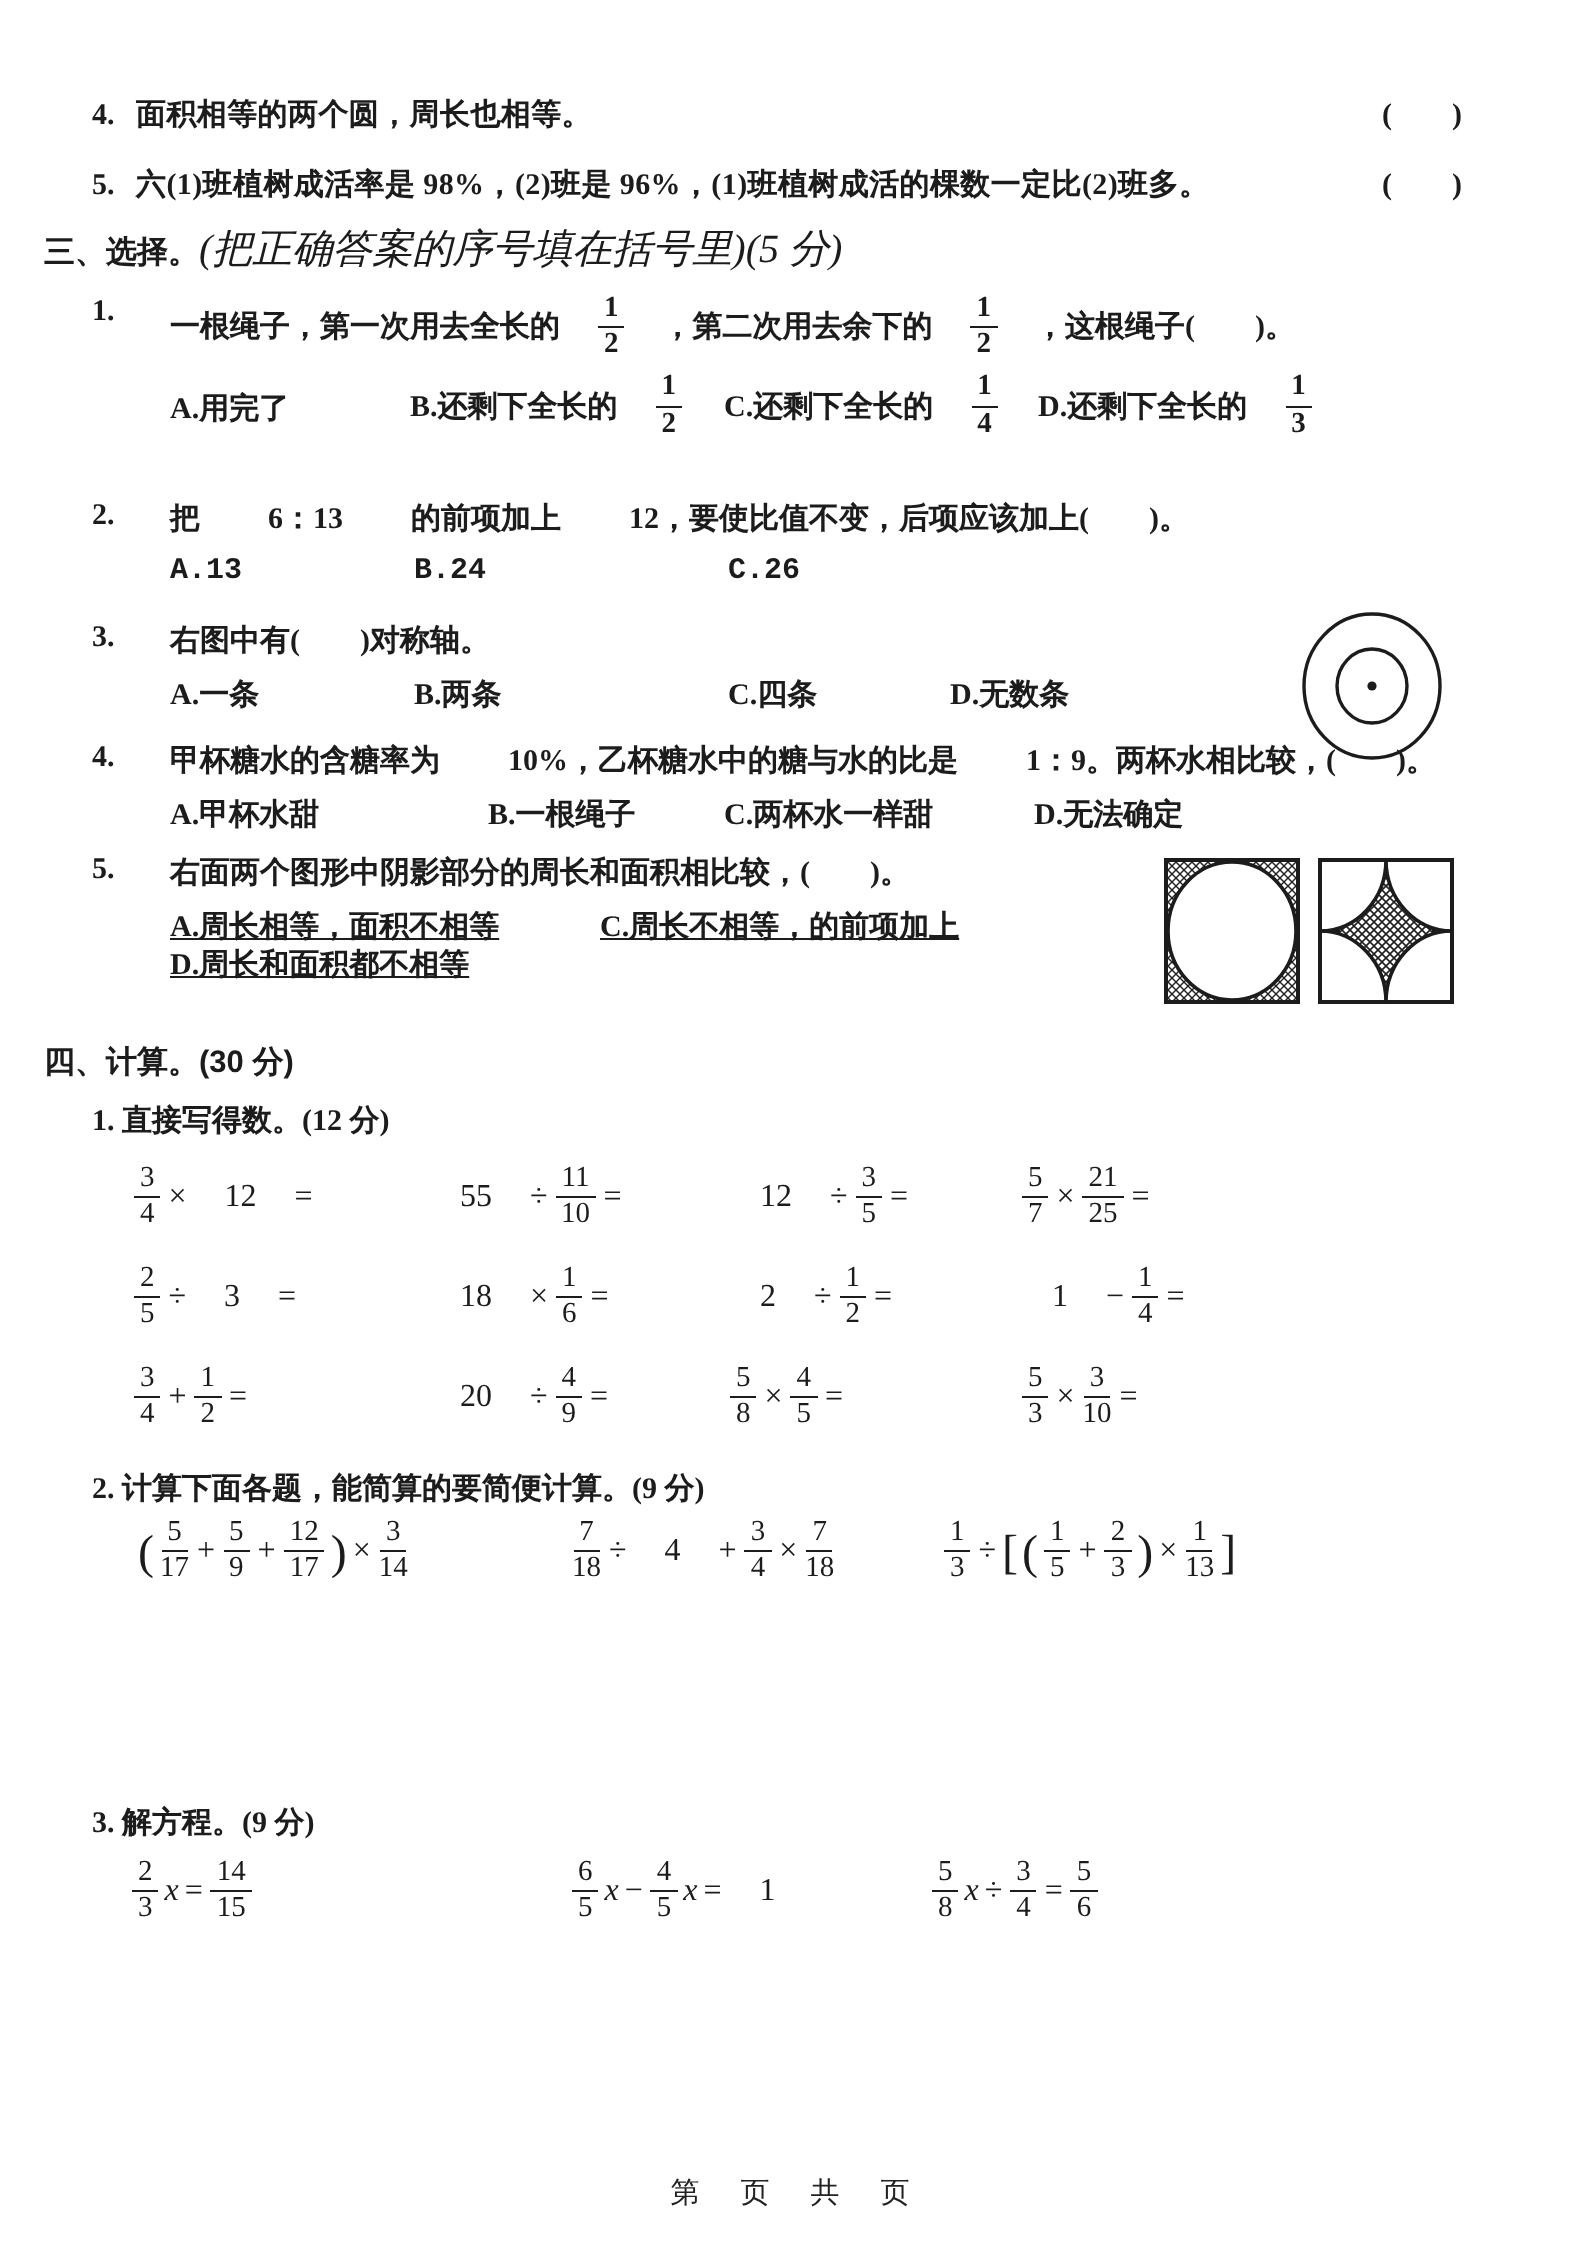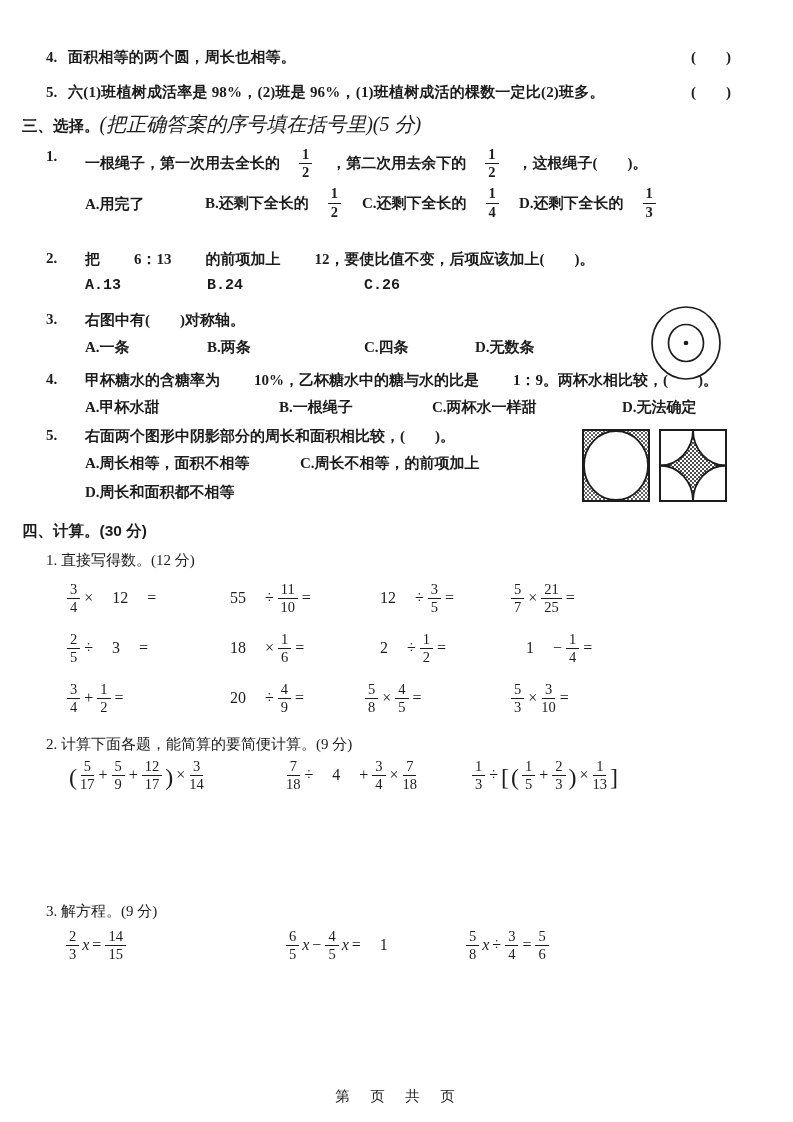--- a/index.html
+++ b/index.html
@@ -28,24 +28,24 @@
   
   .qb{left:46px;right:36px;}
   .qb1{top:148px;} .qb2{top:250px;} .qb3{top:311px;} .qb4{top:371px;} .qb5{top:427px;}
   .q-stem{display:flex;align-items:center;font-weight:600;}
   .q-stem .num{width:22px;font-weight:700;align-self:flex-start;flex:0 0 auto;}
   .q-stem .stem-c{flex:1 1 auto;}
   .opts{padding-left:22px;margin-top:8px;display:grid;align-items:center;font-weight:600;}
   .opts-1{grid-template-columns:120px 157px 157px auto;margin-top:6px;}
   .opts-2{grid-template-columns:122px 157px 145px auto;font-family:Liberation Mono, monospace;}
   .opts-3{grid-template-columns:122px 157px 111px auto;}
-  .opts-4{grid-template-columns:159px 118px 155px auto;gap:35px;}
-  .opts-5{grid-template-columns:215px auto;row-gap:10px;}
-  
-  .calc-label{left:46px;font-weight:400;}
+  .opts-4{grid-template-columns:159px 118px 155px auto;}
+  .opts-5{grid-template-columns:215px auto;text-decoration:underline;}
+  
+  .calc-label{left:46px;font-weight:700;}
   .lab1{top:551px;} .lab2{top:735px;} .lab3{top:902px;}
   .calc-grid{left:65px;right:16px;display:grid;grid-template-columns:148px 150px 146px auto;align-items:center;}
   .crow1{top:583px;} .crow2{top:633px;} .crow3{top:683px;}
   .expr-grid{left:68px;right:16px;display:grid;grid-template-columns:216px 186px auto;align-items:center;top:760px;}
   .eq-grid{left:64px;right:16px;display:grid;grid-template-columns:220px 180px auto;align-items:center;top:930px;}
   .mathline{font-size:16px;white-space:nowrap;}
   
   .tok{margin:0 17px;}
   .op{margin:0 2px;}
   .frac{display:inline-flex;flex-direction:column;align-items:center;vertical-align:middle;line-height:1.05;margin:0 2px;font-size:14.5px;position:relative;top:-1px;}

